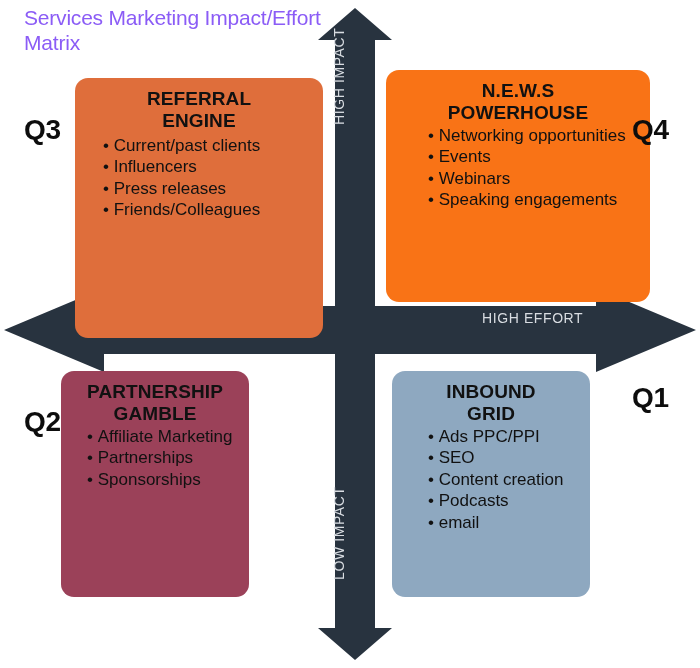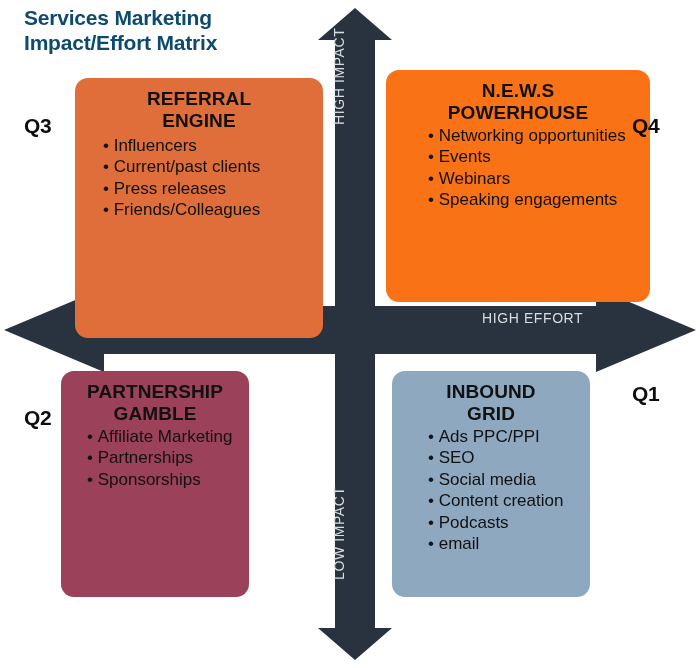--- a/index.html
+++ b/index.html
@@ -8,22 +8,22 @@
     background:#ffffff;
     font-family:"Liberation Sans",sans-serif;
     overflow:hidden;
     position:relative;
   }
   #matrix{position:absolute;left:0;top:0;width:700px;height:668px;}
 
   .title{
     position:absolute;left:24px;top:6px;
     width:300px;
-    font-size:21px;font-weight:bold;line-height:1.18;
-    color:#0c4a6e;
+    font-size:21px;font-weight:normal;line-height:1.18;
+    color:#8b5cf6;
     letter-spacing:-0.2px;
   }
 
   
   .axis-svg{position:absolute;left:0;top:0;width:700px;height:668px;}
 
   .axis-label{
     position:absolute;
     color:#d9dde2;
     font-size:14px;
@@ -82,21 +82,21 @@
   #panel-q4 ul li{padding-left:16px;text-indent:-16px;}
 
   #panel-q2{left:61px;top:371px;width:188px;height:226px;background:#9B4159;}
   #panel-q2 ul{padding-left:18px;}
 
   #panel-q1{left:392px;top:371px;width:198px;height:226px;background:#8EA8C0;}
   #panel-q1 ul{padding-left:28px;}
 
   .qlabel{
     position:absolute;
-    font-size:21px;
+    font-size:28px;
     font-weight:bold;
     color:#0d0d0d;
     letter-spacing:-0.3px;
   }
   #q3-label{left:24px;top:114px;}
   #q4-label{left:632px;top:114px;}
   #q2-label{left:24px;top:406px;}
   #q1-label{left:632px;top:382px;}
 </style>
 </head>
@@ -117,22 +117,22 @@
   <div class="axis-label high-effort">HIGH EFFORT</div>
   <div class="axis-label high-impact">HIGH IMPACT</div>
   <div class="axis-label low-impact">LOW IMPACT</div>
 
   <div class="panel" id="panel-q3">
     <div class="ph">
       <div>REFERRAL</div>
       <div>ENGINE</div>
     </div>
     <ul>
+      <li>Current/past clients</li>
       <li>Influencers</li>
-      <li>Current/past clients</li>
       <li>Press releases</li>
       <li>Friends/Colleagues</li>
     </ul>
   </div>
 
   <div class="panel" id="panel-q4">
     <div class="ph">
       <div>N.E.W.S</div>
       <div>POWERHOUSE</div>
     </div>
@@ -157,21 +157,20 @@
   </div>
 
   <div class="panel" id="panel-q1">
     <div class="ph">
       <div>INBOUND</div>
       <div>GRID</div>
     </div>
     <ul>
       <li>Ads PPC/PPI</li>
       <li>SEO</li>
-      <li>Social media</li>
       <li>Content creation</li>
       <li>Podcasts</li>
       <li>email</li>
     </ul>
   </div>
 
   <div class="qlabel" id="q3-label">Q3</div>
   <div class="qlabel" id="q4-label">Q4</div>
   <div class="qlabel" id="q2-label">Q2</div>
   <div class="qlabel" id="q1-label">Q1</div>

